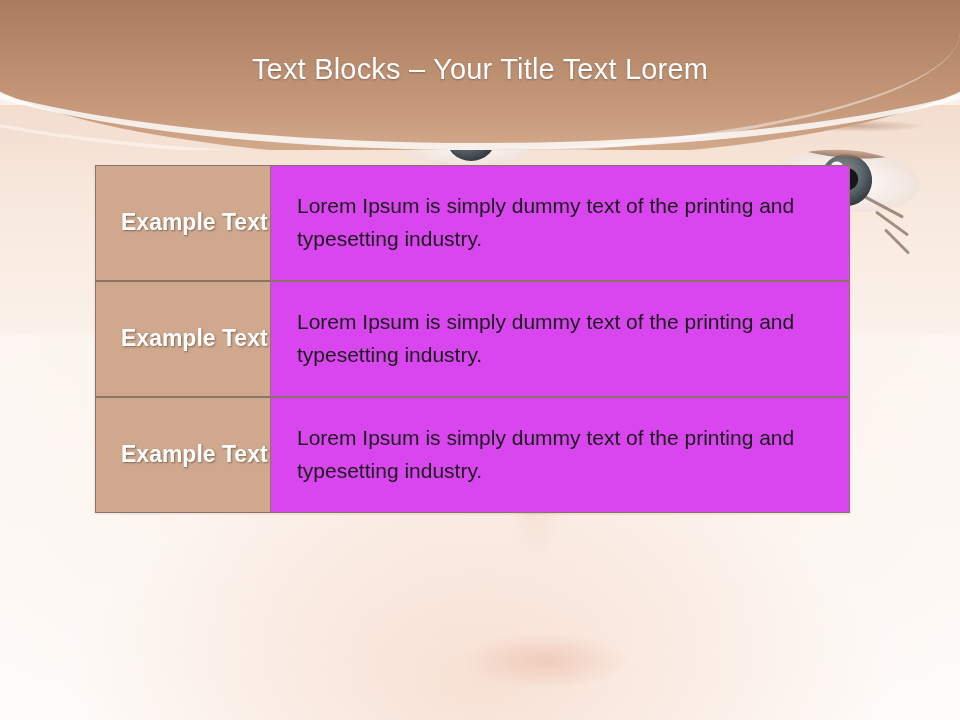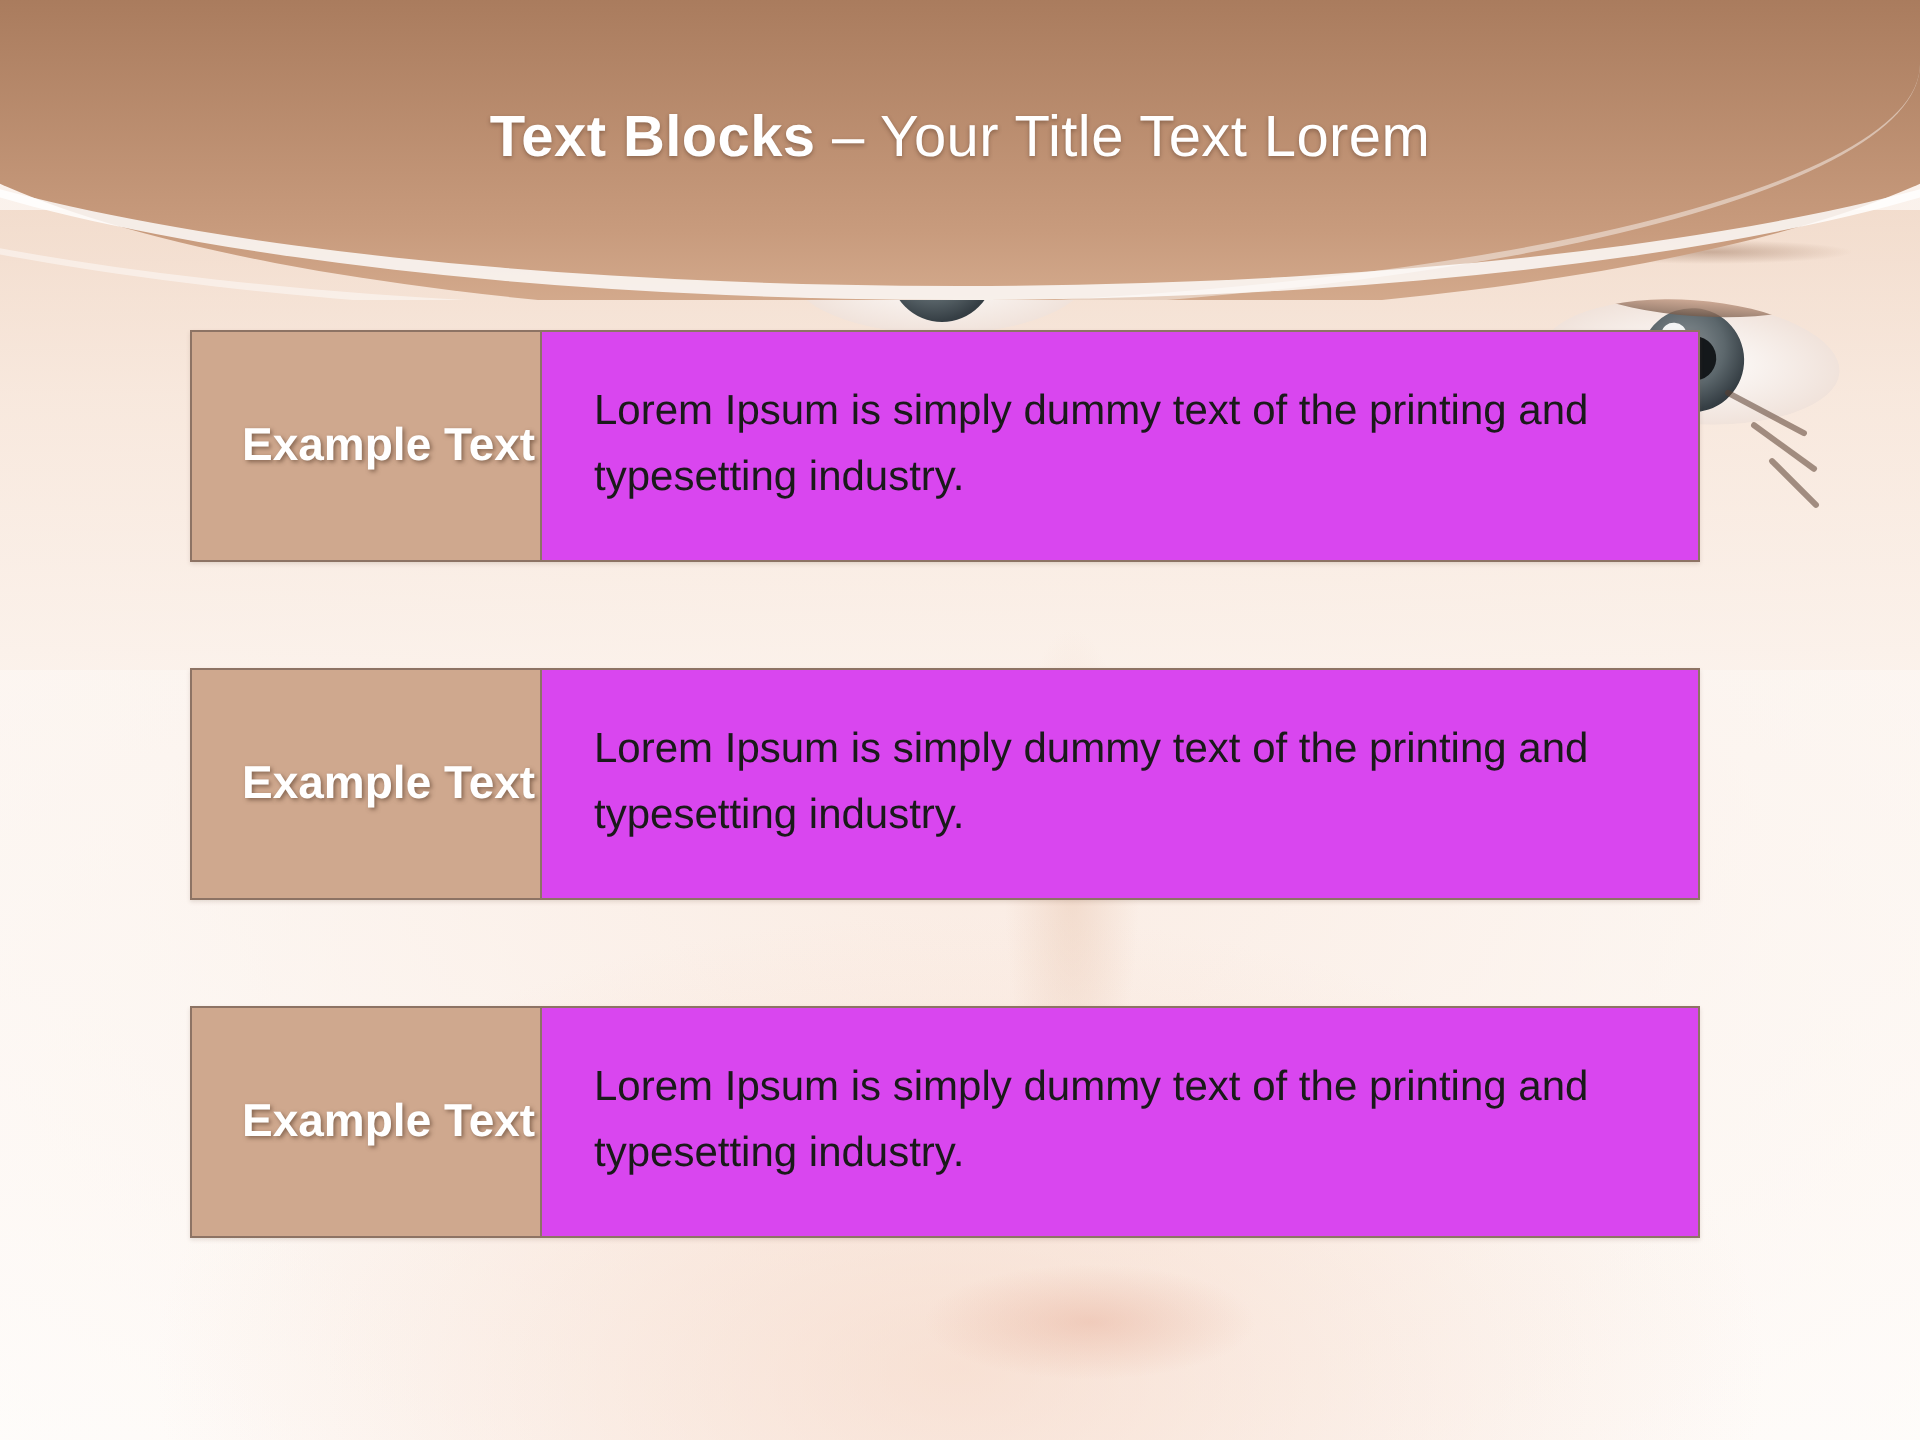--- a/index.html
+++ b/index.html
@@ -161,36 +161,35 @@
     position: absolute;
     left: 0; right: 0;
     top: 53px;
     text-align: center;
     font-size: 29px;
     color: #ffffff;
     letter-spacing: 0.2px;
     text-shadow: 0 1px 2px rgba(80,50,35,0.45);
     white-space: nowrap;
   }
-  .slide-title .strong { font-weight: bold; }
+  .slide-title .strong { font-weight: normal; }
   .slide-title .light  { font-weight: normal; }
 
   
   .blocks {
     position: absolute;
     left: 95px;
     top: 165px;
     width: 755px;
   }
   .block {
     display: flex;
     border: 1px solid #8d7364;
     box-sizing: border-box;
     height: 116px;
-    margin-bottom: 53px;
     box-shadow: 0 1px 2px rgba(120,95,80,0.18);
   }
   .block-label {
     width: 175px;
     flex: 0 0 175px;
     background: #cfa88e;
     border-right: 1px solid #8d7364;
     box-sizing: border-box;
     display: flex;
     align-items: center;

